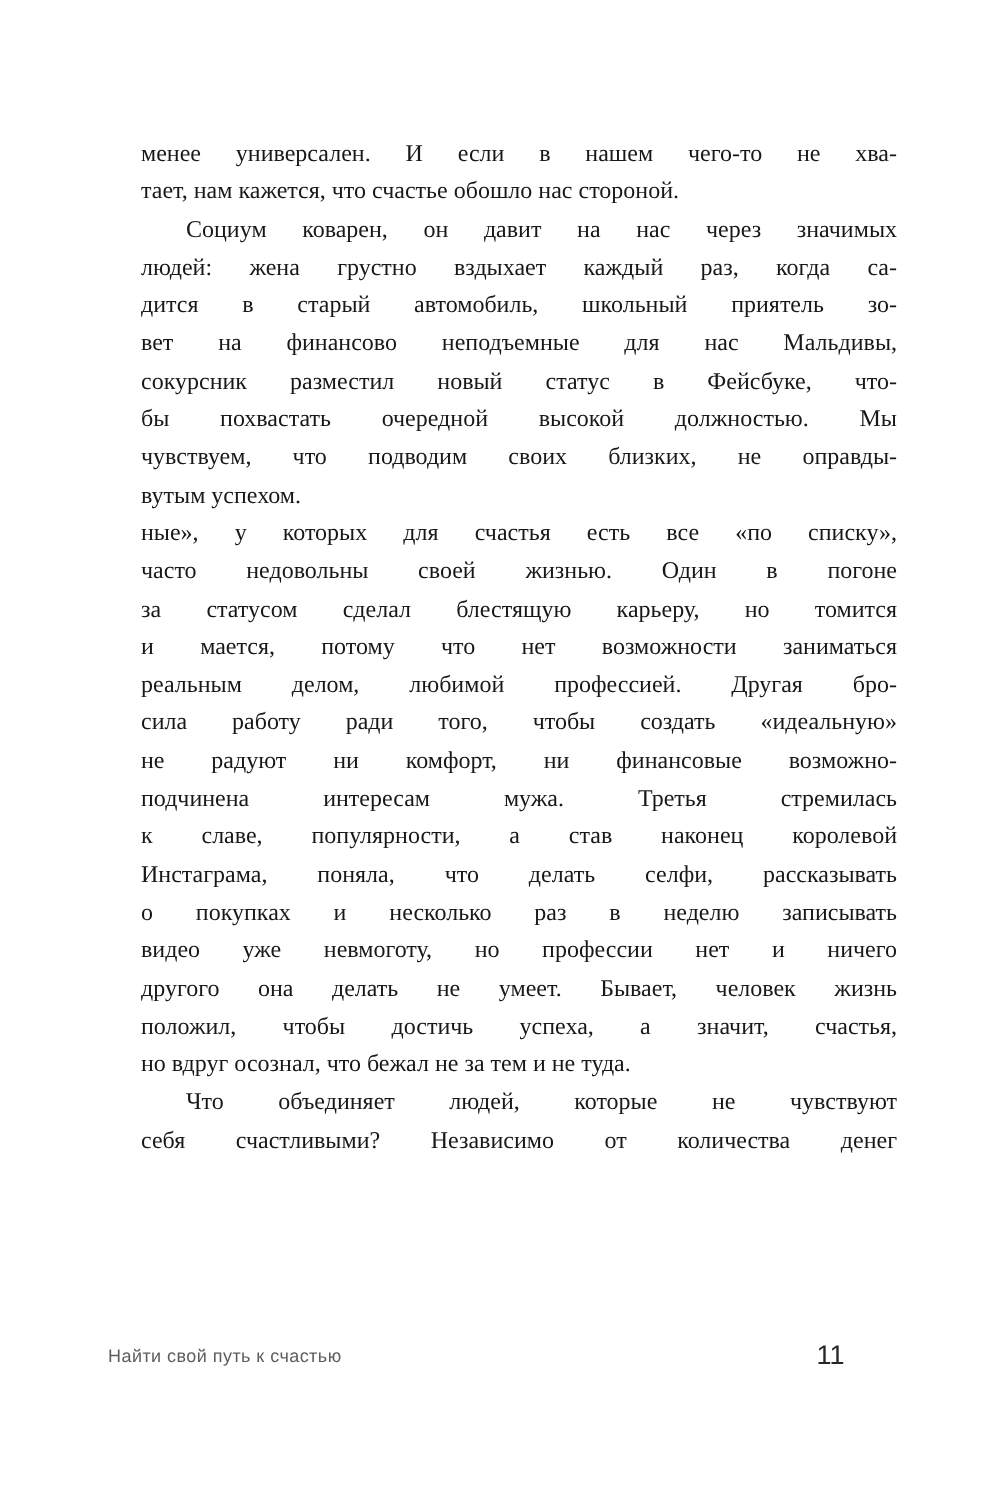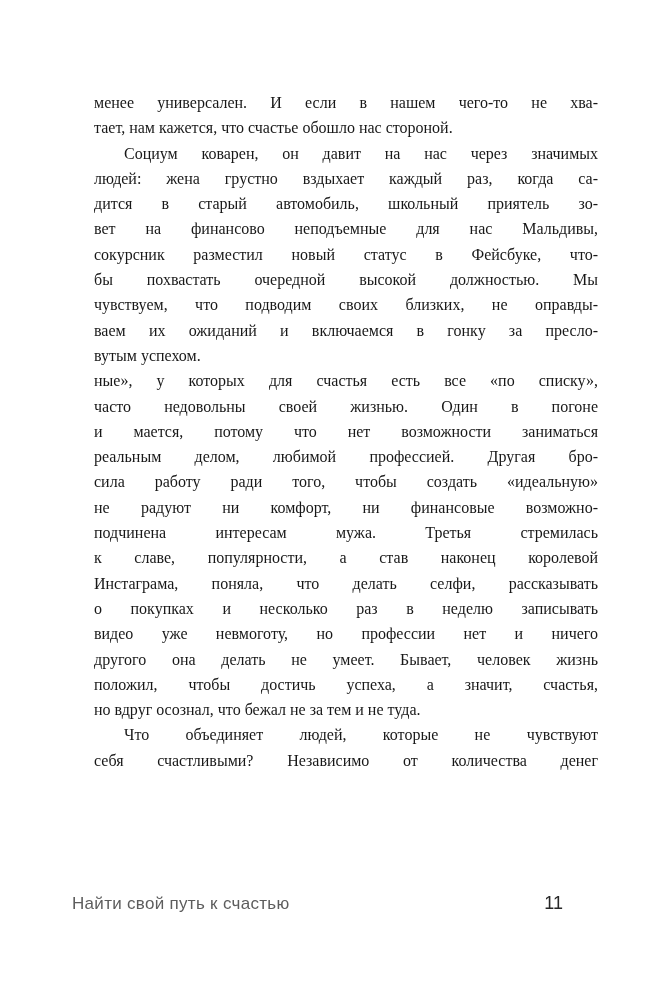--- a/index.html
+++ b/index.html
@@ -40,21 +40,21 @@
     text-indent: 30px;
   }
   .text-line.para-last-left {
     text-align-last: left;
   }
   .running-title {
     position: absolute;
     left: 72px;
     top: 894px;
     font-family: "Liberation Sans", "DejaVu Sans", sans-serif;
-    font-size: 17px;
+    font-size: 12px;
     line-height: 20px;
     letter-spacing: 0.3px;
     color: var(--footer-title);
   }
   .page-number {
     position: absolute;
     right: 105px;
     top: 893px;
     font-family: "Liberation Sans", "DejaVu Sans", sans-serif;
     font-size: 18px;
@@ -70,24 +70,24 @@
   <div class="text-block" id="text-block">
       <div class="text-line">менее универсален. И если в нашем чего-то не хва-</div>
       <div class="text-line para-last-left">тает, нам кажется, что счастье обошло нас стороной.</div>
       <div class="text-line para-first indented">Социум коварен, он давит на нас через значимых</div>
       <div class="text-line">людей: жена грустно вздыхает каждый раз, когда са-</div>
       <div class="text-line">дится в старый автомобиль, школьный приятель зо-</div>
       <div class="text-line">вет на финансово неподъемные для нас Мальдивы,</div>
       <div class="text-line">сокурсник разместил новый статус в Фейсбуке, что-</div>
       <div class="text-line">бы похвастать очередной высокой должностью. Мы</div>
       <div class="text-line">чувствуем, что подводим своих близких, не оправды-</div>
-      <div class="text-line">ваем их ожиданий и включаемся в гонку за пресло-</div>
       <div class="text-line para-last-left">вутым успехом.</div>
       <div class="text-line">ные», у которых для счастья есть все «по списку»,</div>
       <div class="text-line">часто недовольны своей жизнью. Один в погоне</div>
+      <div class="text-line">за статусом сделал блестящую карьеру, но томится</div>
       <div class="text-line">и мается, потому что нет возможности заниматься</div>
       <div class="text-line">реальным делом, любимой профессией. Другая бро-</div>
       <div class="text-line">сила работу ради того, чтобы создать «идеальную»</div>
       <div class="text-line">не радуют ни комфорт, ни финансовые возможно-</div>
       <div class="text-line">подчинена интересам мужа. Третья стремилась</div>
       <div class="text-line">к славе, популярности, а став наконец королевой</div>
       <div class="text-line">Инстаграма, поняла, что делать селфи, рассказывать</div>
       <div class="text-line">о покупках и несколько раз в неделю записывать</div>
       <div class="text-line">видео уже невмоготу, но профессии нет и ничего</div>
       <div class="text-line">другого она делать не умеет. Бывает, человек жизнь</div>

